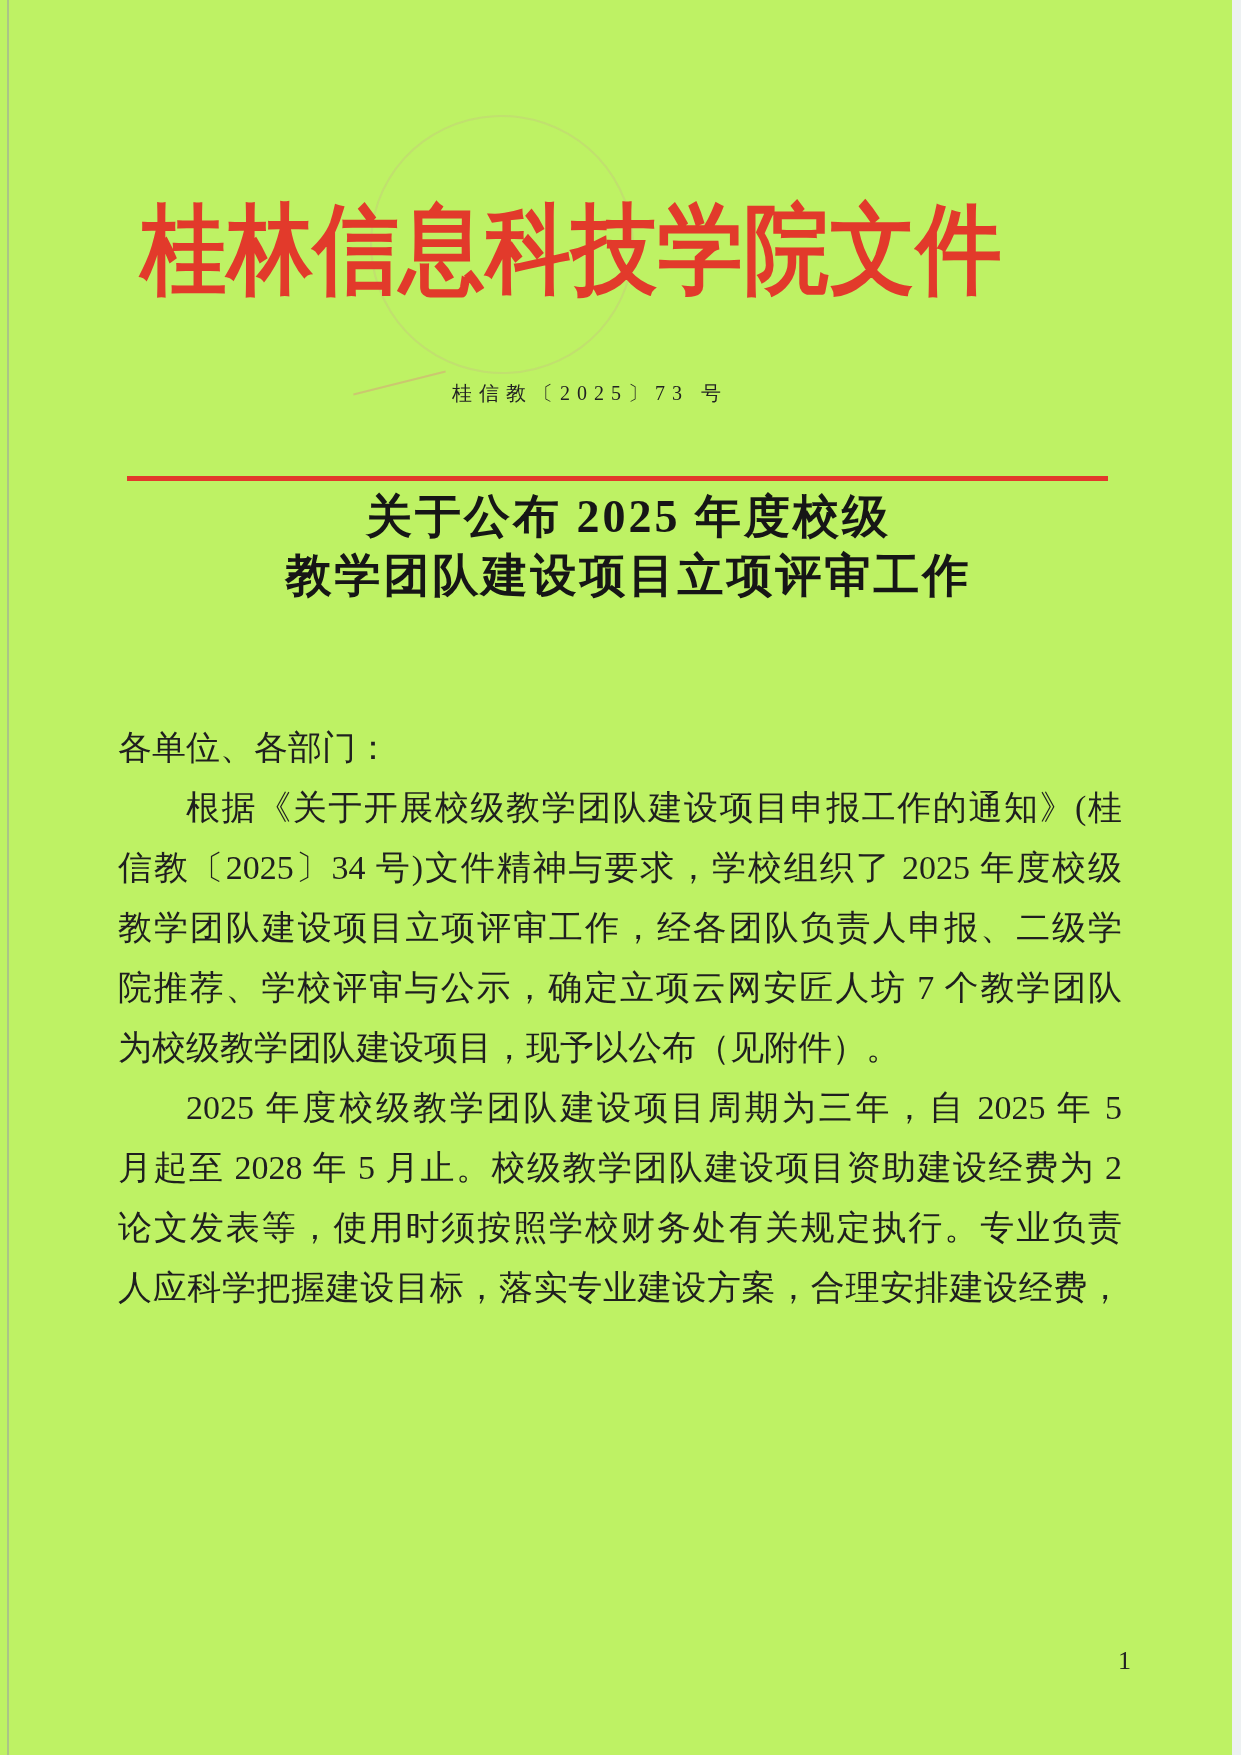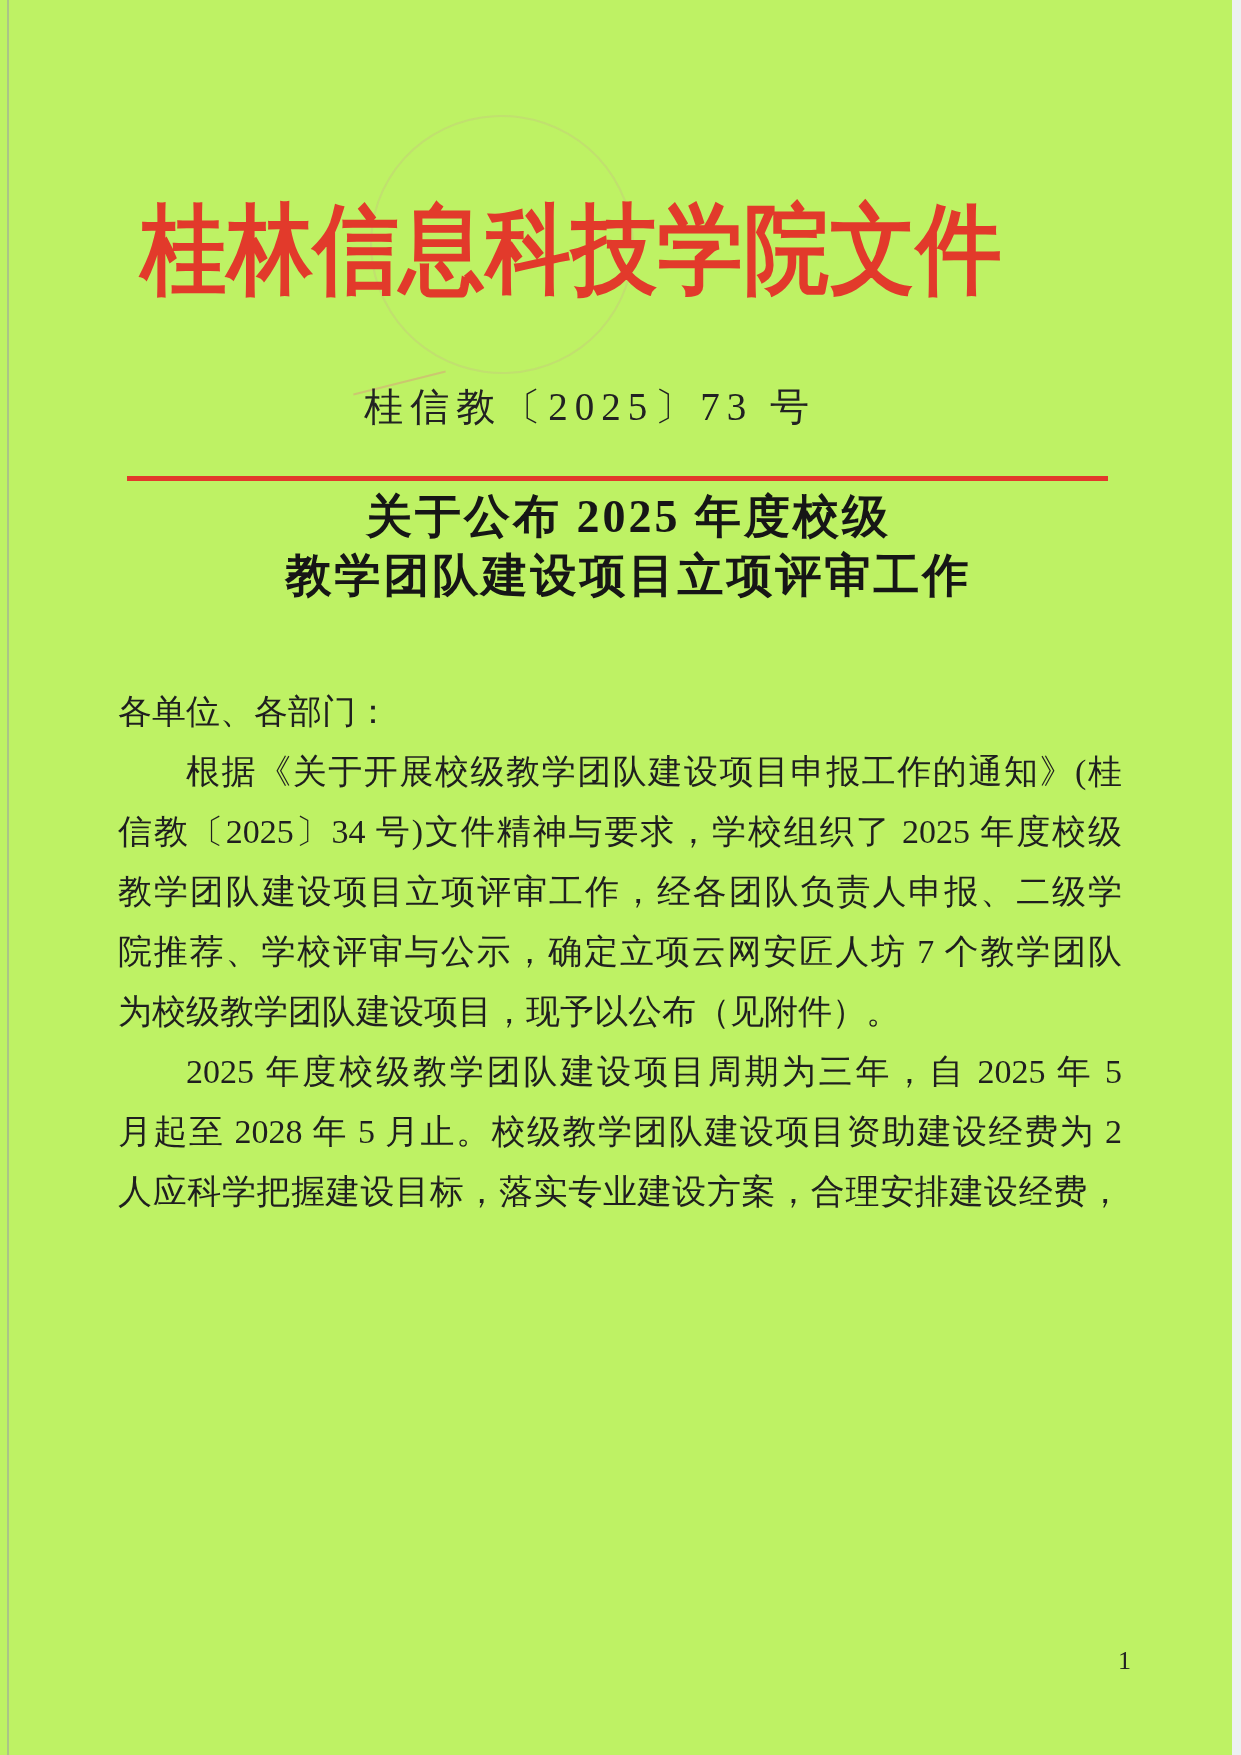--- a/index.html
+++ b/index.html
@@ -59,21 +59,21 @@
     transform: scaleX(0.87);
     transform-origin: 0 0;
     letter-spacing: 1px;
   }
 
   .doc-number {
     position: absolute;
     left: 0; top: 380px;
     width: 1180px;
     text-align: center;
-    font-size: 39px;
+    font-size: 20px;
     letter-spacing: 7px;
     color: #222;
   }
 
   .red-divider {
     position: absolute;
     left: 127px; top: 476px;
     width: 981px; height: 5px;
     background: var(--accent, #e23a2b);
   }
@@ -86,21 +86,21 @@
     font-size: 46px;
     font-weight: bold;
     line-height: 59px;
     letter-spacing: 3px;
     color: #161616;
     padding-left: 8px;
   }
 
   .body-text {
     position: absolute;
-    left: 118px; top: 682px;
+    left: 118px; top: 718px;
     width: 1004px;
     font-size: 34px;
     color: #1f1f1f;
   }
   .body-line {
     height: 60px;
     line-height: 60px;
     text-align: justify;
     text-align-last: justify;
     white-space: normal;
@@ -144,18 +144,19 @@
 
   <div class="body-text">
     <div class="body-line no-just">各单位、各部门：</div>
     <div class="body-line indent">根据《关于开展校级教学团队建设项目申报工作的通知》(桂</div>
     <div class="body-line">信教〔2025〕34 号)文件精神与要求，学校组织了 2025 年度校级</div>
     <div class="body-line">教学团队建设项目立项评审工作，经各团队负责人申报、二级学</div>
     <div class="body-line">院推荐、学校评审与公示，确定立项云网安匠人坊 7 个教学团队</div>
     <div class="body-line no-just">为校级教学团队建设项目，现予以公布（见附件）。</div>
     <div class="body-line indent">2025 年度校级教学团队建设项目周期为三年，自 2025 年 5</div>
     <div class="body-line">月起至 2028 年 5 月止。校级教学团队建设项目资助建设经费为 2</div>
+    <div class="body-line">论文发表等，使用时须按照学校财务处有关规定执行。专业负责</div>
     <div class="body-line">人应科学把握建设目标，落实专业建设方案，合理安排建设经费，</div>
   </div>
 
   <div class="page-number">1</div>
 
 </div>
 
 </body></html>

